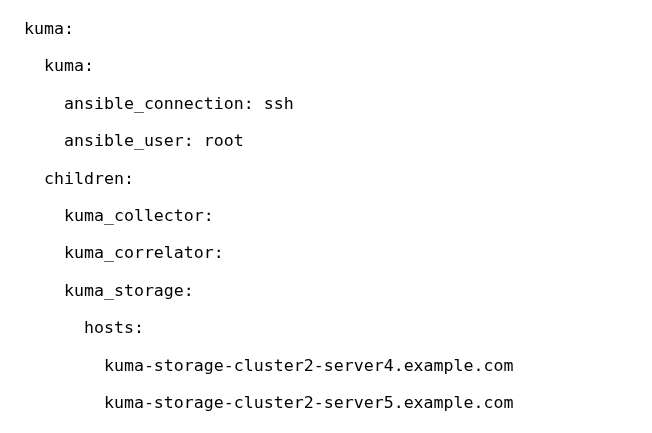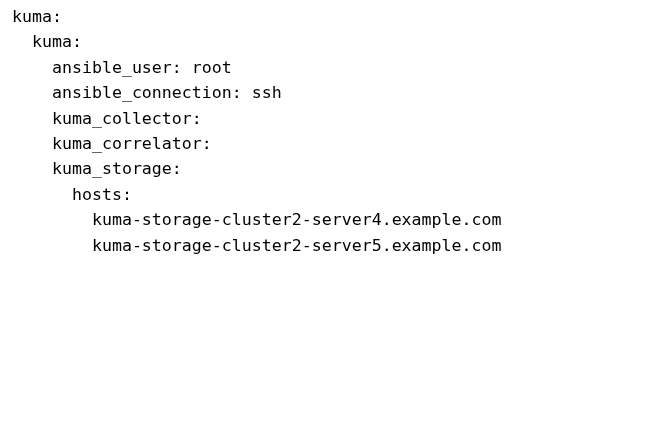--- a/index.html
+++ b/index.html
@@ -22,32 +22,33 @@
     padding: 4px 0 0 12px;
   }
   .code-line {
     font-family: "DejaVu Sans Mono", "Liberation Mono", monospace;
     font-size: 16.6px;
     line-height: 25.4px;
     color: #000000;
     white-space: pre;
     letter-spacing: 0px;
     height: 25.4px;
-    margin: 0;
+    margin: 12px;
     padding: 0;
     -webkit-font-smoothing: antialiased;
   }
 </style>
 </head>
 <body>
 
 <div id="code-block">
   <div class="code-line">kuma:</div>
   <div class="code-line">  kuma:</div>
+  <div class="code-line">    ansible_connection: ssh</div>
   <div class="code-line">    ansible_user: root</div>
-  <div class="code-line">    ansible_connection: ssh</div>
+  <div class="code-line">  children:</div>
   <div class="code-line">    kuma_collector:</div>
   <div class="code-line">    kuma_correlator:</div>
   <div class="code-line">    kuma_storage:</div>
   <div class="code-line">      hosts:</div>
   <div class="code-line">        kuma-storage-cluster2-server4.example.com</div>
   <div class="code-line">        kuma-storage-cluster2-server5.example.com</div>
 </div>
 
 </body></html>

